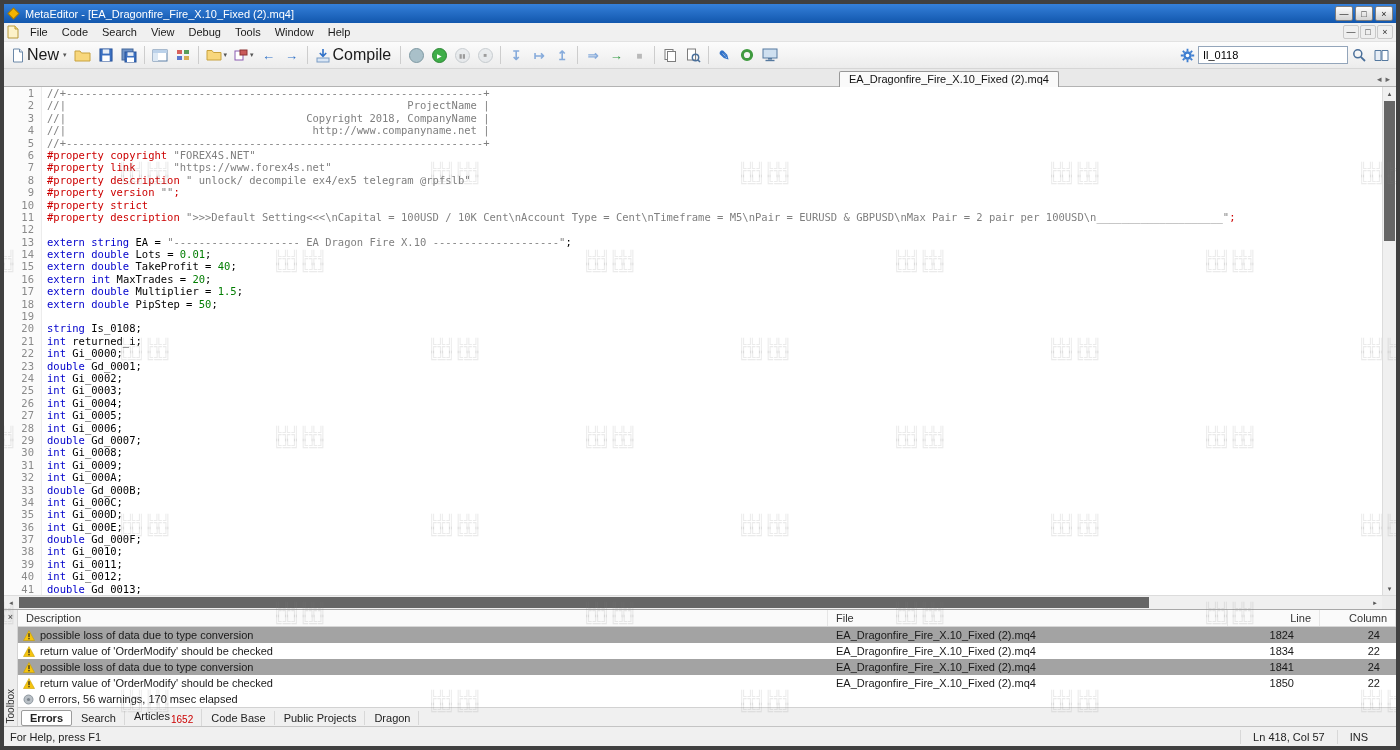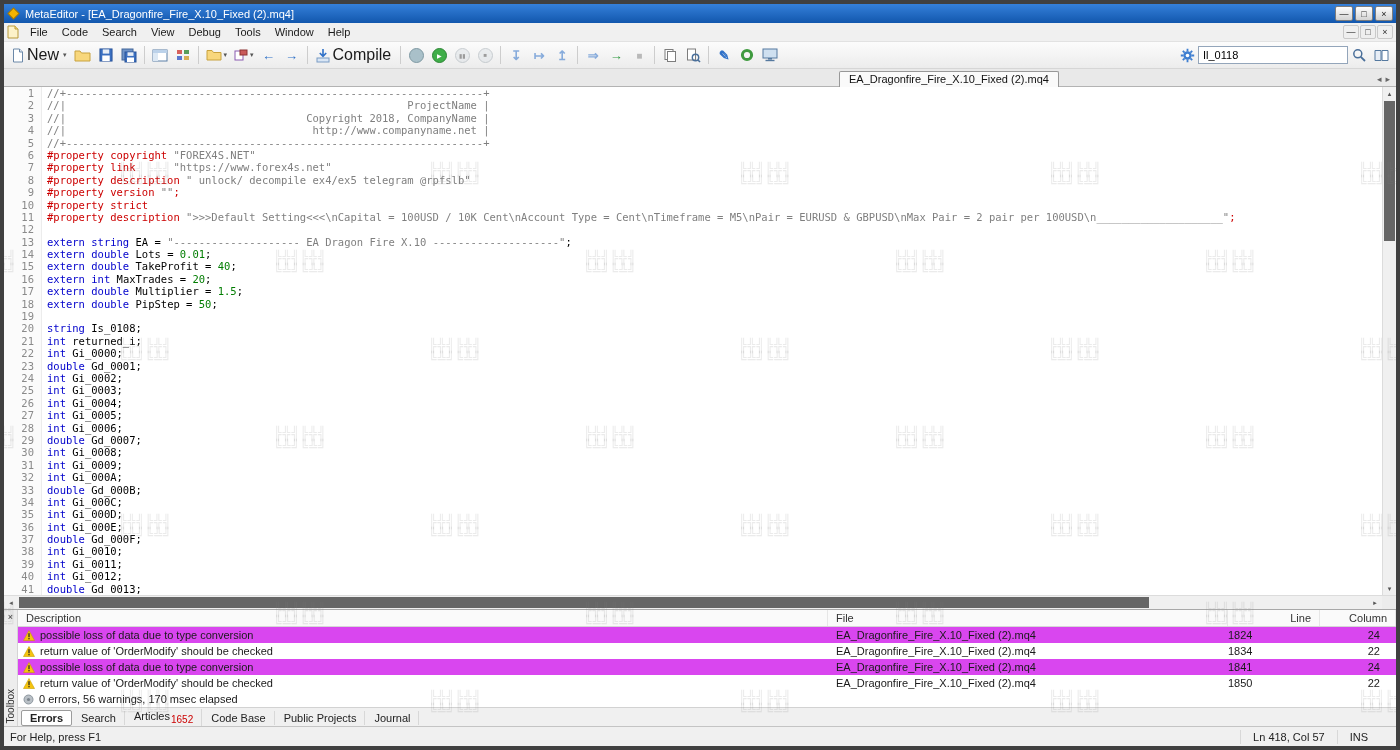--- a/index.html
+++ b/index.html
@@ -65,24 +65,24 @@
   
   .panel{height:117px;flex:0 0 117px;border-top:1px solid #a8a8a8;display:flex;background:#fff}
   .panel-rail{flex:0 0 14px;background:#ededed;border-right:1px solid #d4d4d4;display:flex;flex-direction:column;align-items:center}
   .rail-close{font-size:9px;color:#333;margin-top:2px;cursor:default}
   .rail-label{margin-top:auto;margin-bottom:3px;writing-mode:vertical-rl;transform:rotate(180deg);font-size:10px;color:#333}
   .panel-main{flex:1;display:flex;flex-direction:column;min-width:0}
   .egrid-h{display:grid;grid-template-columns:1fr 400px 92px 76px;height:17px;line-height:16px;font-size:11px;background:#fafafa;border-bottom:1px solid #d6d6d6;color:#333}
   .egrid-h>div{padding:0 8px;border-right:1px solid #e6e6e6;overflow:hidden;white-space:nowrap}
   .egrid-h>div.num{text-align:right}
   .erow{display:grid;grid-template-columns:1fr 400px 92px 76px;height:16px;line-height:16px;font-size:11px;color:#1a1a1a}
-  .erow.alt{background:#d946ef}
+  .erow.alt{background:#a3a3a3}
   .ecell-desc{display:flex;align-items:center;gap:5px;padding-left:5px;overflow:hidden;white-space:nowrap}
   .ecell-file{padding:0 8px;overflow:hidden;white-space:nowrap}
-  .ecell-line{padding-right:26px}
+  .ecell-line{text-align:right;padding-right:26px}
   .ecell-col{text-align:right;padding-right:16px}
   .panel-tabs{height:20px;flex:0 0 20px;display:flex;align-items:center;background:#f0f0f0;border-top:1px solid #d2d2d2;font-size:11px;padding-left:3px;gap:1px}
   .ptab{padding:1px 8px;color:#222;border-right:1px solid #d8d8d8;cursor:default;white-space:nowrap}
   .ptab.active{background:#fff;border:1px solid #9c9c9c;border-radius:2px;font-weight:bold}
   .ptab .badge{color:#cc0000;font-size:10px;vertical-align:sub;margin-left:1px}
 
   
   .statusbar{height:20px;flex:0 0 20px;background:#f0f0f0;border-top:1px solid #c4c4c4;display:flex;align-items:center;font-size:11px;color:#222;padding:0 6px}
   .sb-right{margin-left:auto;display:flex;align-items:center}
   .sb-cell{padding:0 12px;border-left:1px solid #d8d8d8;height:14px;line-height:14px;white-space:nowrap}
@@ -455,21 +455,21 @@
             <div class="ecell-line"></div>
             <div class="ecell-col"></div>
           </div>
         </div>
       <div class="panel-tabs">
           <span class="ptab active">Errors</span>
           <span class="ptab">Search</span>
           <span class="ptab">Articles<span class="badge">1652</span></span>
           <span class="ptab">Code Base</span>
           <span class="ptab">Public Projects</span>
-          <span class="ptab">Journal</span>
+          <span class="ptab">Dragon</span>
         </div>
     </div>
   </div>
 
   <div class="statusbar">
     <span>For Help, press F1</span>
     <span class="sb-right">
       <span class="sb-cell">Ln 418, Col 57</span>
       <span class="sb-cell">INS</span>
       <span style="width:10px"></span>

